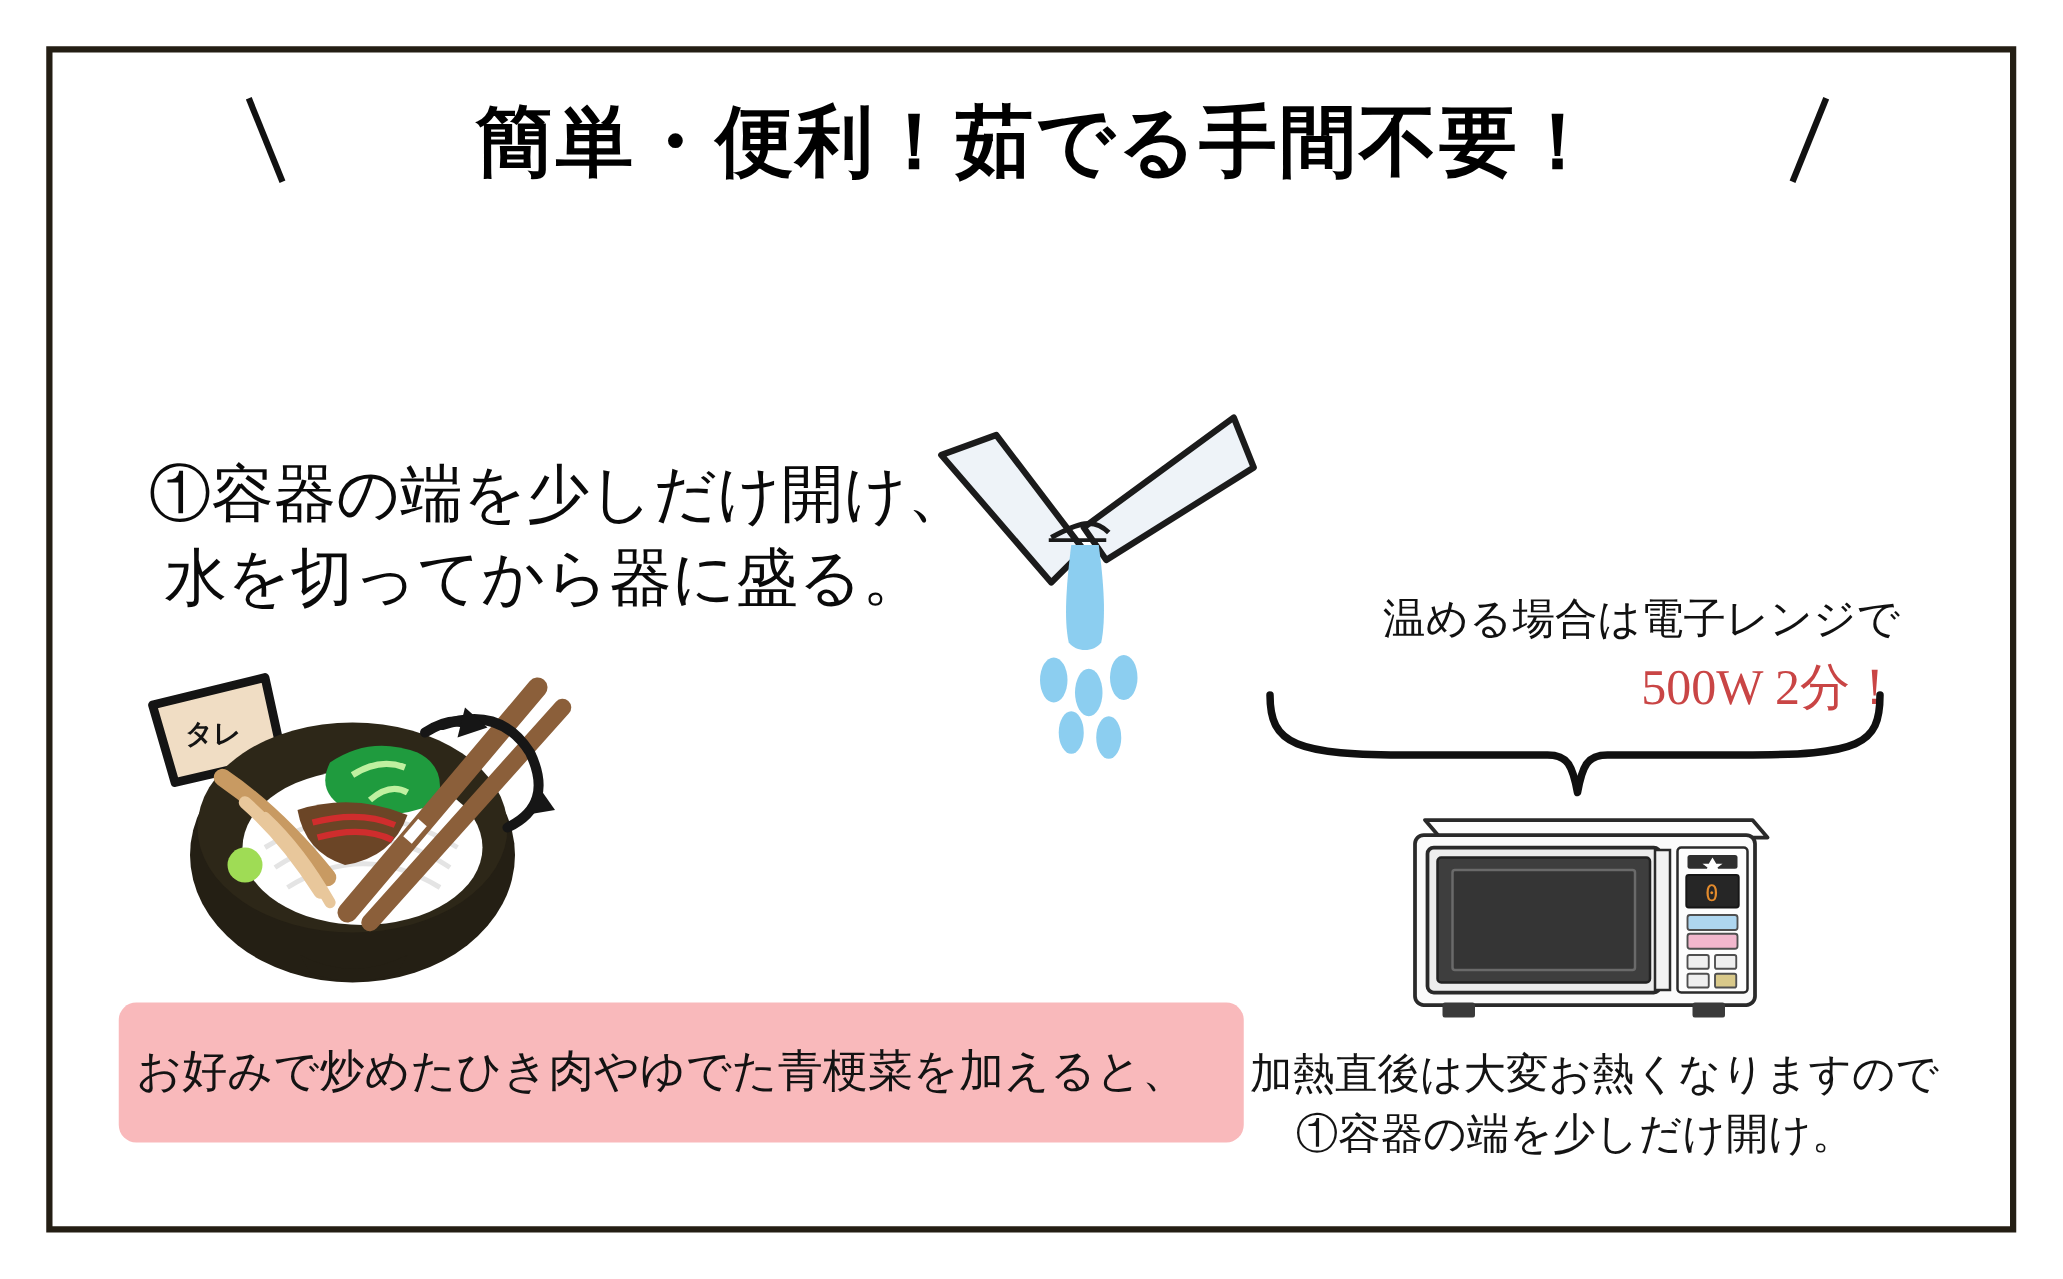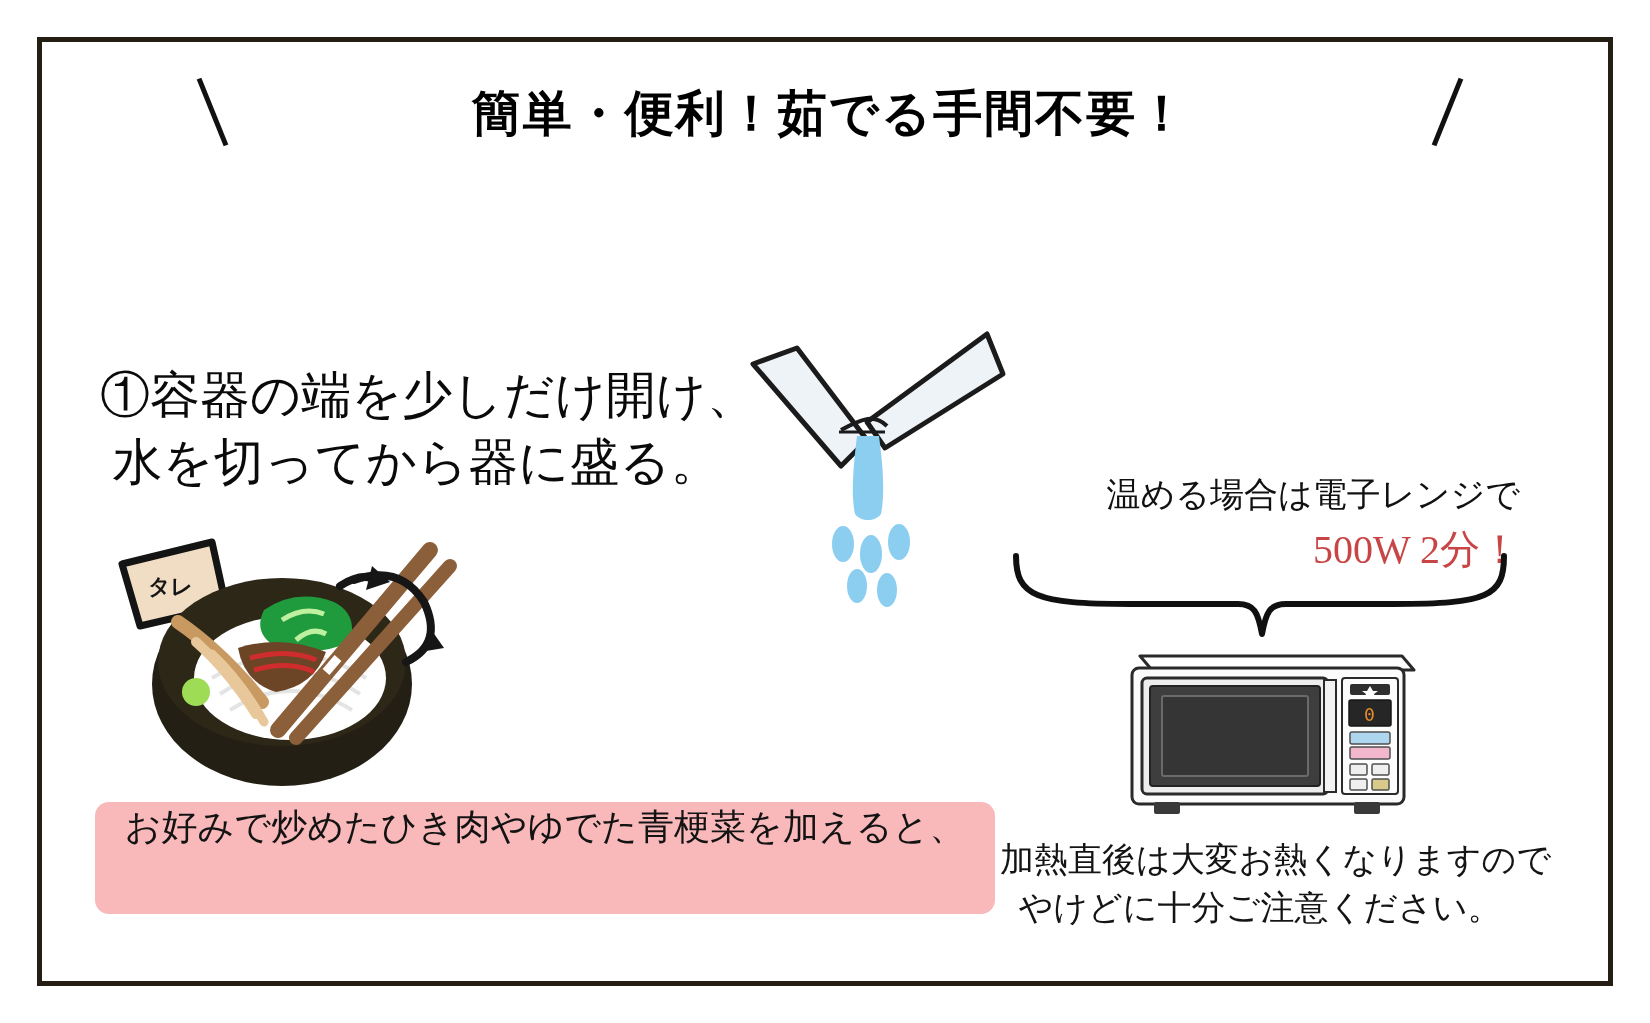--- a/index.html
+++ b/index.html
@@ -37,21 +37,21 @@
     top: 58px;
     width: 1300px;
     height: 110px;
     display: flex;
     align-items: center;
     justify-content: center;
   }
   .headline-text {
     font-family: "DejaVu Sans", "Liberation Sans", sans-serif;
     font-weight: 700;
-    font-size: 49px;
+    font-size: 62px;
     letter-spacing: 2px;
     color: #000000;
     white-space: nowrap;
     line-height: 1;
   }
   .slash {
     position: absolute;
     width: 5px;
     height: 72px;
     background: #111111;
@@ -91,35 +91,36 @@
   }
 
   
   .step-text {
     position: absolute;
     font-family: "Liberation Serif", "DejaVu Serif", serif;
     font-size: 50px;
     line-height: 1.34;
     color: #0a0a0a;
     white-space: pre;
+    margin-left: 19px;
   }
   #step1 { left: 100px; top: 362px; }
   #step2 { left: 440px; top: 612px; }
 
   
   .note-box {
     position: absolute;
     left: 95px;
     top: 802px;
     width: 900px;
     height: 112px;
     background: #f9b9bb;
     border-radius: 14px;
     display: flex;
-    flex-direction: row;
+    flex-direction: column;
     justify-content: center;
     padding: 0 14px;
     box-sizing: border-box;
   }
   .note-line {
     font-family: "Liberation Serif", "DejaVu Serif", serif;
     font-size: 36px;
     line-height: 1.42;
     color: #131313;
     white-space: nowrap;
@@ -318,16 +319,16 @@
       <rect x="232" y="143" width="17" height="11" rx="1.5" fill="#efefef" stroke="#4f4f4f" stroke-width="1.5"></rect>
       <rect x="254" y="143" width="17" height="11" rx="1.5" fill="#d9c98a" stroke="#4f4f4f" stroke-width="1.5"></rect>
 
       <rect x="36" y="166" width="26" height="12" rx="2" fill="#3a3a3a"></rect>
       <rect x="236" y="166" width="26" height="12" rx="2" fill="#3a3a3a"></rect>
     </svg>
   </div>
 
   <div class="mw-warning">
     <div>加熱直後は大変お熱くなりますので</div>
-    <div>やけどに十分ご注意ください。</div>
+    <div>①容器の端を少しだけ開け。</div>
   </div>
 
 </div>
 
 </body></html>

